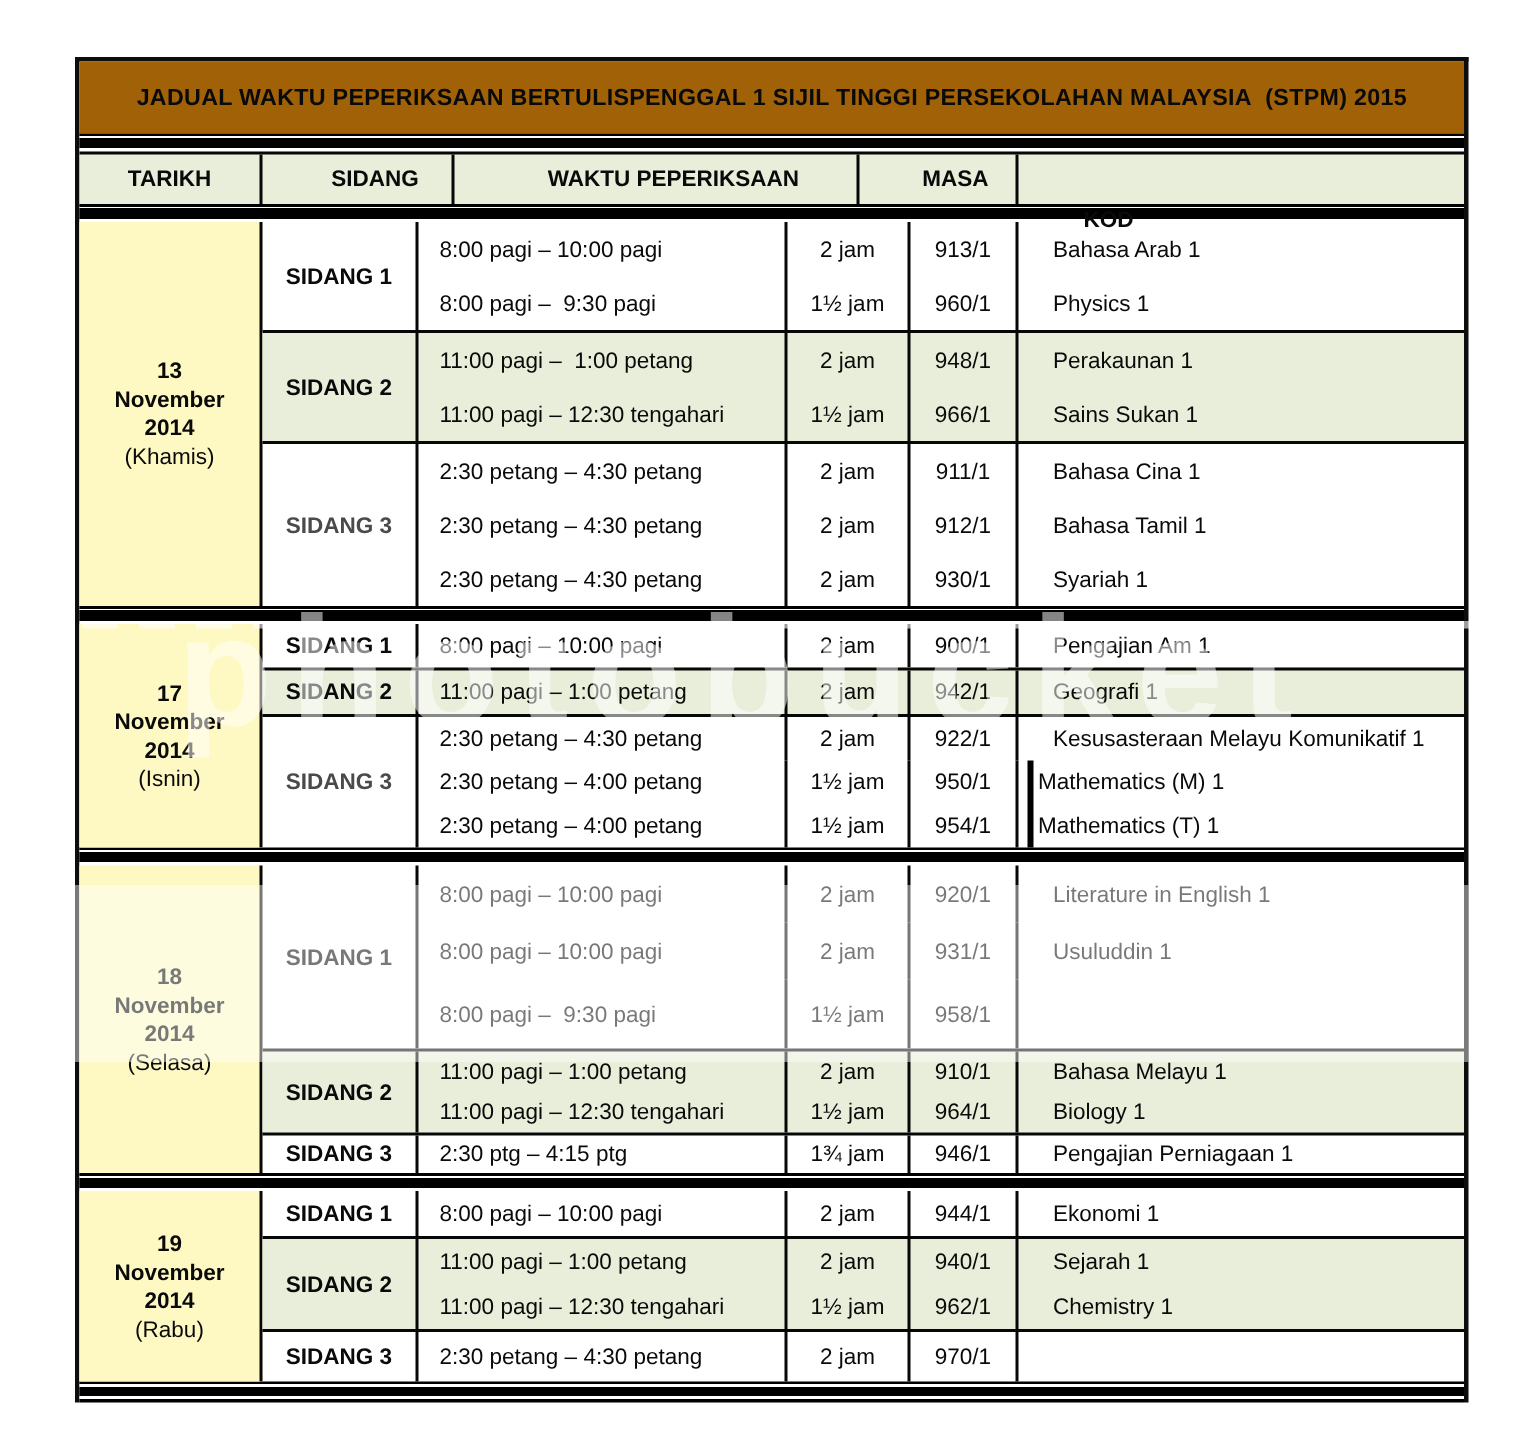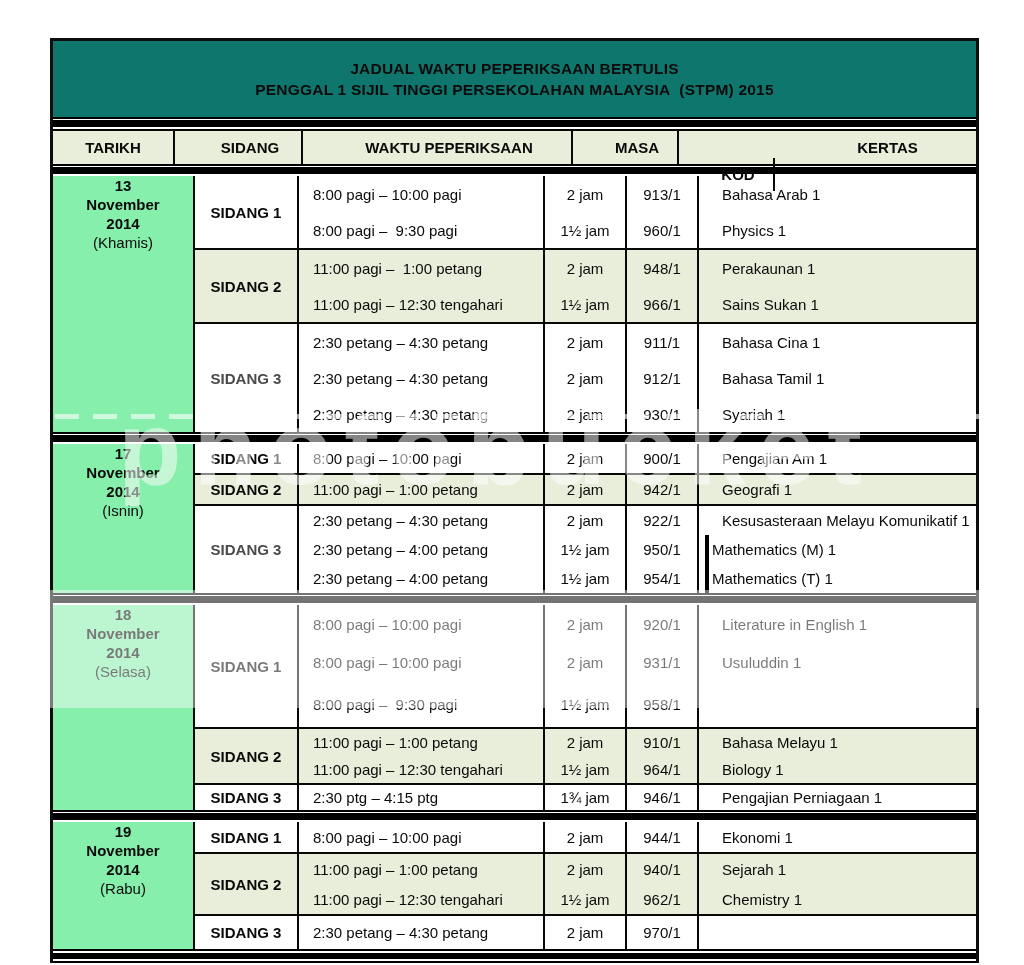--- a/index.html
+++ b/index.html
@@ -15,23 +15,23 @@
   .sheet {
     position: absolute;
     left: 50px; top: 38px;
     width: 929px;
     border: 3px solid #0d0d0d;
     border-bottom: none;
     background: #fff;
   }
 
   .titlebox {
-    background: #0f766e;
-    height: 76px;
-    display: flex; flex-direction: column;
+    background: #a16207;
+    height: 48px;
+    display: flex; 
     align-items: center; justify-content: center;
     text-align: center;
     font-weight: 700; font-size: 15.5px; line-height: 21px;
     letter-spacing: 0.2px;
   }
 
   
   .hdiv {
     height: 12px;
     background: linear-gradient(#000 0 2px, #fff 2px 3px, #000 3px 10px, #fff 10px 12px);
@@ -57,27 +57,27 @@
 
   .w-tarikh { width: 122px; }
   .w-sidang { width: 104px; }
   .w-waktu  { width: 246px; }
   .w-masa   { width: 82px; }
   .w-kod    { width: 72px; margin-top: 27px; }
   .w-kertas { flex: 1; }
 
   .sec { display: flex; background: #fff; }
   .date-cell {
-    width: 142px;
+    width: 122px;
     border-right: 2px solid #070707;
     display: flex; flex-direction: column;
-    align-items: center; justify-content: flex-start;
+    align-items: center; justify-content: center;
     text-align: center;
     font-weight: 700; font-size: 15px; line-height: 19px;
-    background: #86efac;
+    background: #fef9c3;
   }
   .date-cell .weekday { font-weight: 400; }
 
   .sec-right { flex: 1; display: flex; flex-direction: column; }
   .sgroup { display: flex; }
   .sgroup + .sgroup { border-top: 2px solid #070707; }
   .sgroup.green { background: #e8eed9; }
   .sidang-cell {
     width: 104px;
     border-right: 2px solid #070707;
@@ -152,21 +152,20 @@
   </div>
 
   <div class="hdiv"></div>
 
   <div class="headrow">
     <div class="headcell w-tarikh">TARIKH</div>
     <div class="headcell w-sidang">SIDANG</div>
     <div class="headcell w-waktu">WAKTU PEPERIKSAAN</div>
     <div class="headcell w-masa">MASA</div>
     <div class="headcell w-kod">KOD</div>
-    <div class="headcell w-kertas">KERTAS</div>
   </div>
 
   <div class="hdiv"></div>
 
   <div class="sec sec-0">
     <div class="date-cell">
       <div>13</div>
       <div>November</div>
       <div>2014</div>
       <div class="weekday">(Khamis)</div>

